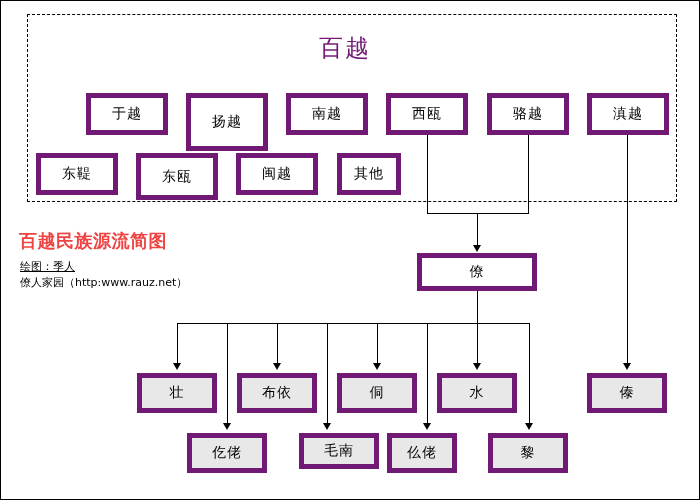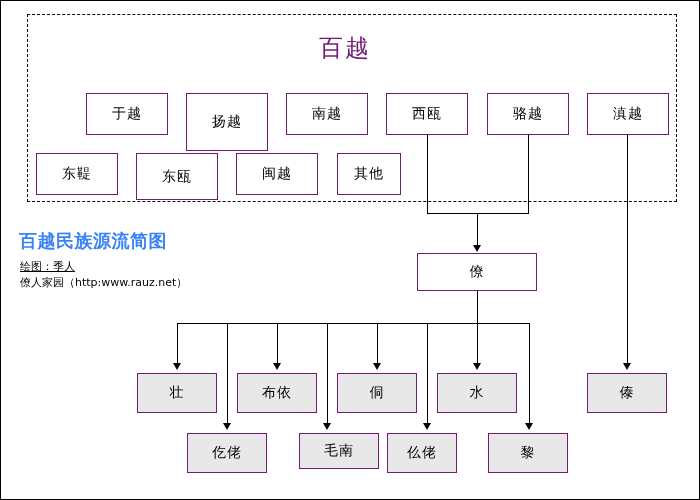--- a/index.html
+++ b/index.html
@@ -32,21 +32,21 @@
     font-size: 24px;
     font-weight: normal;
     color: #701a75;
     letter-spacing: 2px;
     white-space: nowrap;
   }
   
   .node {
     position: absolute;
     box-sizing: border-box;
-    border: 1px solid #701a75;
+    border: 5px solid #701a75;
     display: flex;
     align-items: center;
     justify-content: center;
     font-size: 14px;
     color: #000000;
     letter-spacing: 1px;
     white-space: nowrap;
   }
   .node.white { background: #ffffff; }
   .node.gray  { background: #e8e8e8; }
@@ -69,21 +69,21 @@
     height: 0;
     border-left: 4px solid transparent;
     border-right: 4px solid transparent;
     border-top: 7px solid #000000;
   }
   
   .caption-title {
     position: absolute;
     font-size: 18px;
     font-weight: bold;
-    color: #3b82f6;
+    color: #ef4444;
     white-space: nowrap;
     letter-spacing: 0.5px;
   }
   .caption-line {
     position: absolute;
     font-size: 11px;
     color: #000000;
     white-space: nowrap;
   }
 </style>

